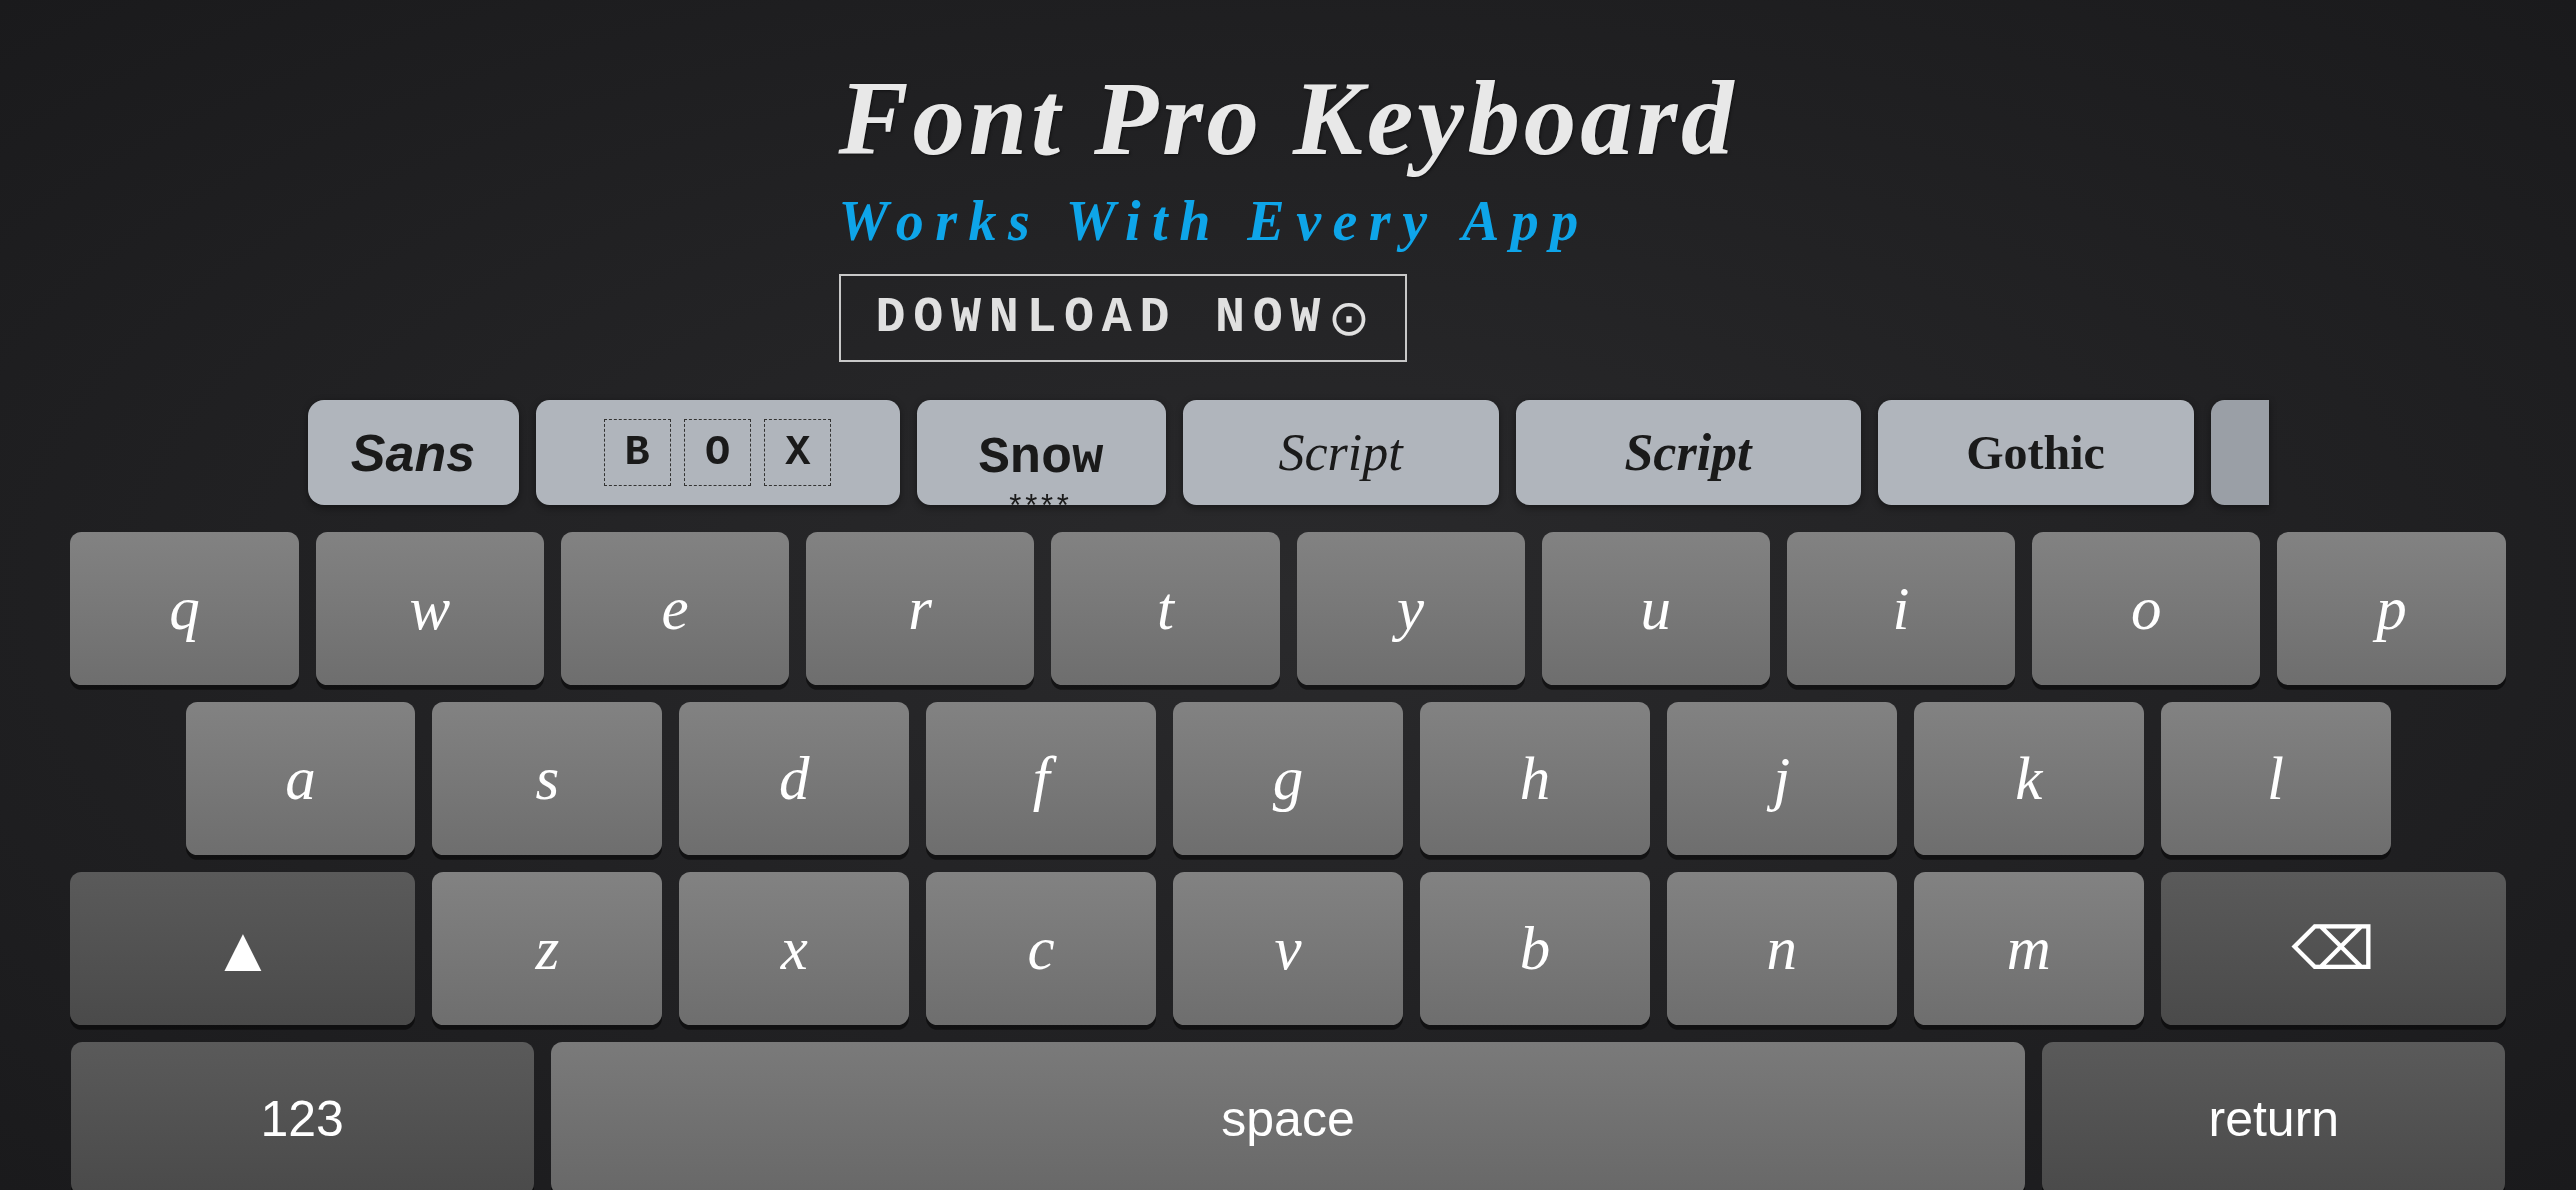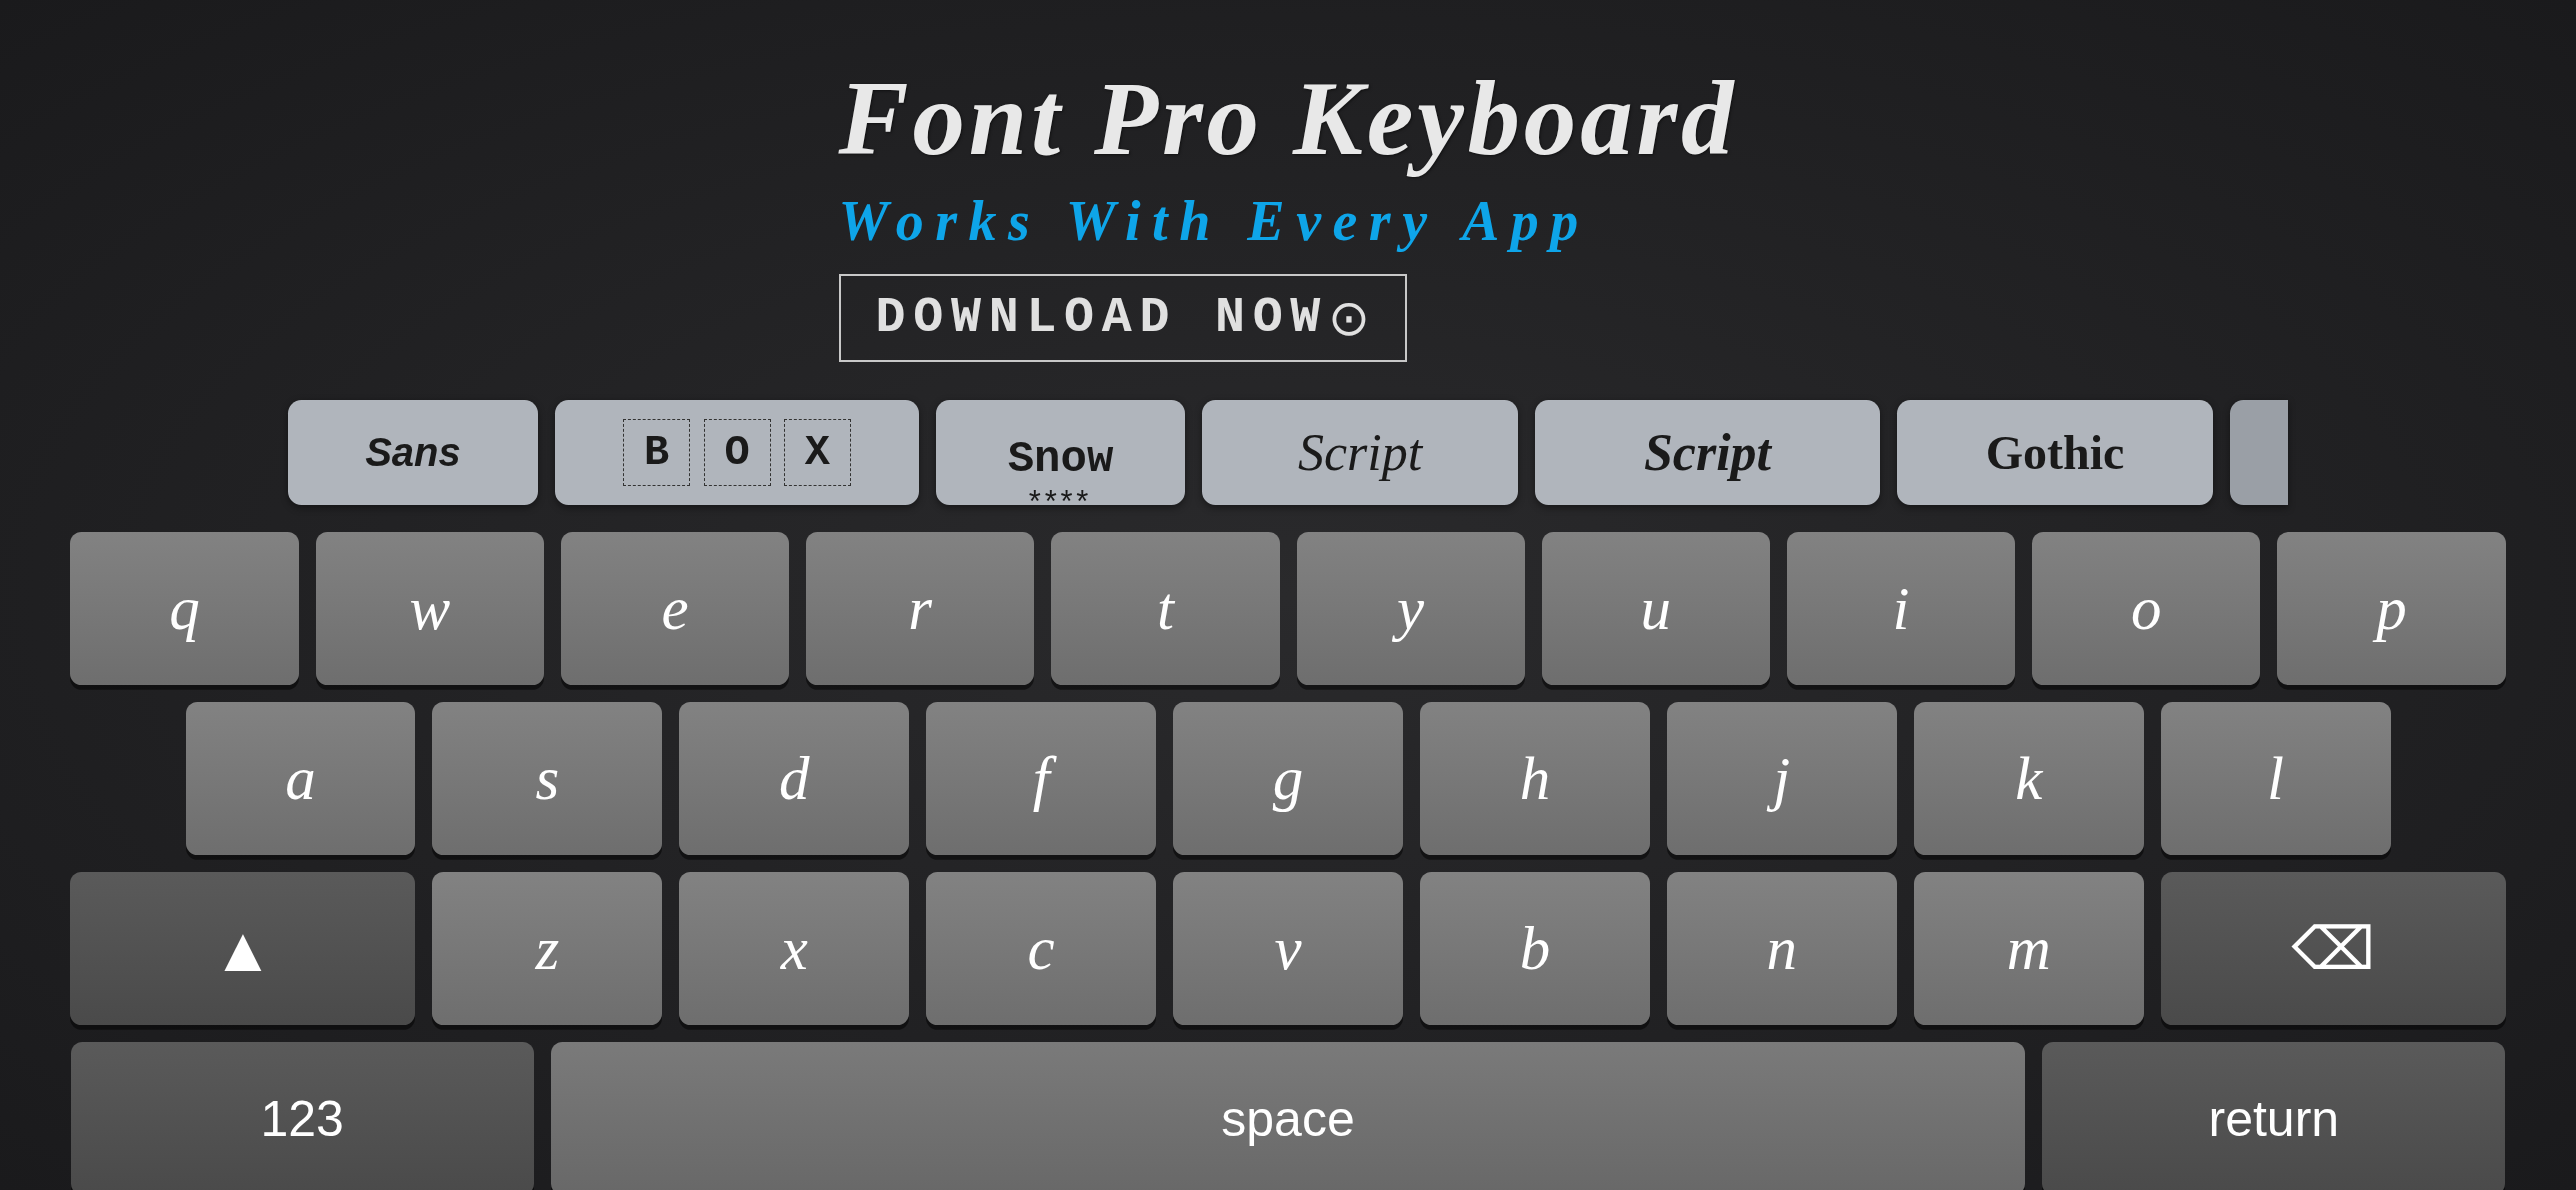--- a/index.html
+++ b/index.html
@@ -85,26 +85,27 @@
       display: flex;
       align-items: center;
       justify-content: center;
       height: 105px;
       cursor: pointer;
       border: none;
       box-shadow: 0 2.9px 7.7px rgba(0,0,0,0.4);
     }
 
     .font-btn-sans {
-      width: 250px;
-      font-family: Arial, sans-serif;
-      font-style: italic;
-      font-weight: bold;
-      font-size: 40px;
-      color: #1a1a1a;
+      width: 211px;
+      font-family: Arial, sans-serif;
+      font-style: italic;
+      font-weight: bold;
+      font-size: 52px;
+      color: #1a1a1a;
+      border-radius: 16px;
     }
 
     .font-btn-box {
       width: 364px;
       display: flex;
       align-items: center;
       justify-content: center;
       gap: 13.4px;
     }
 
@@ -124,21 +125,21 @@
     .font-btn-snow {
       width: 249px;
       display: flex;
       flex-direction: column;
       align-items: center;
       justify-content: center;
     }
 
     .snow-text {
       font-family: 'Courier New', Courier, monospace;
-      font-size: 44px;
+      font-size: 52px;
       font-weight: bold;
       color: #1a1a1a;
       margin-top: 48px;
     }
 
     .snow-dots {
       font-size: 31px;
       color: #1a1a1a;
       letter-spacing: 3.8px;
     }

